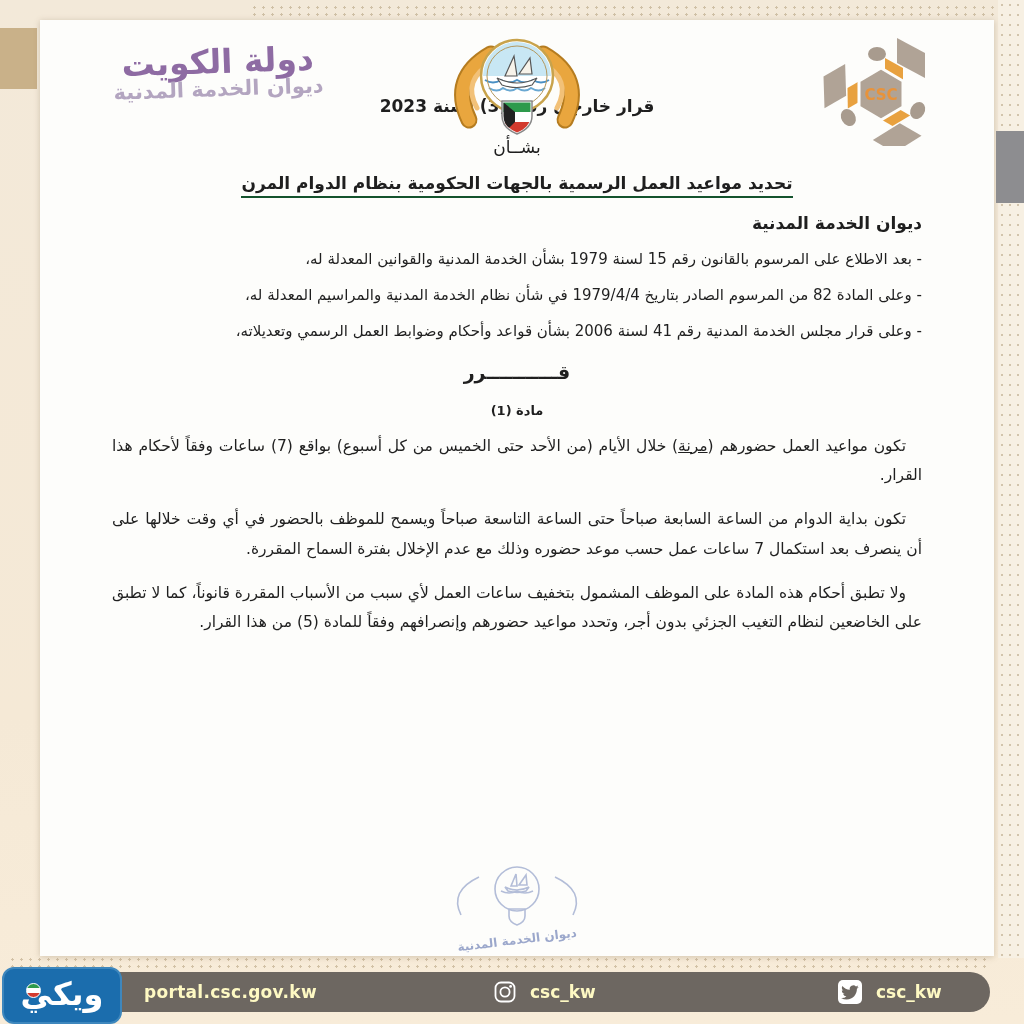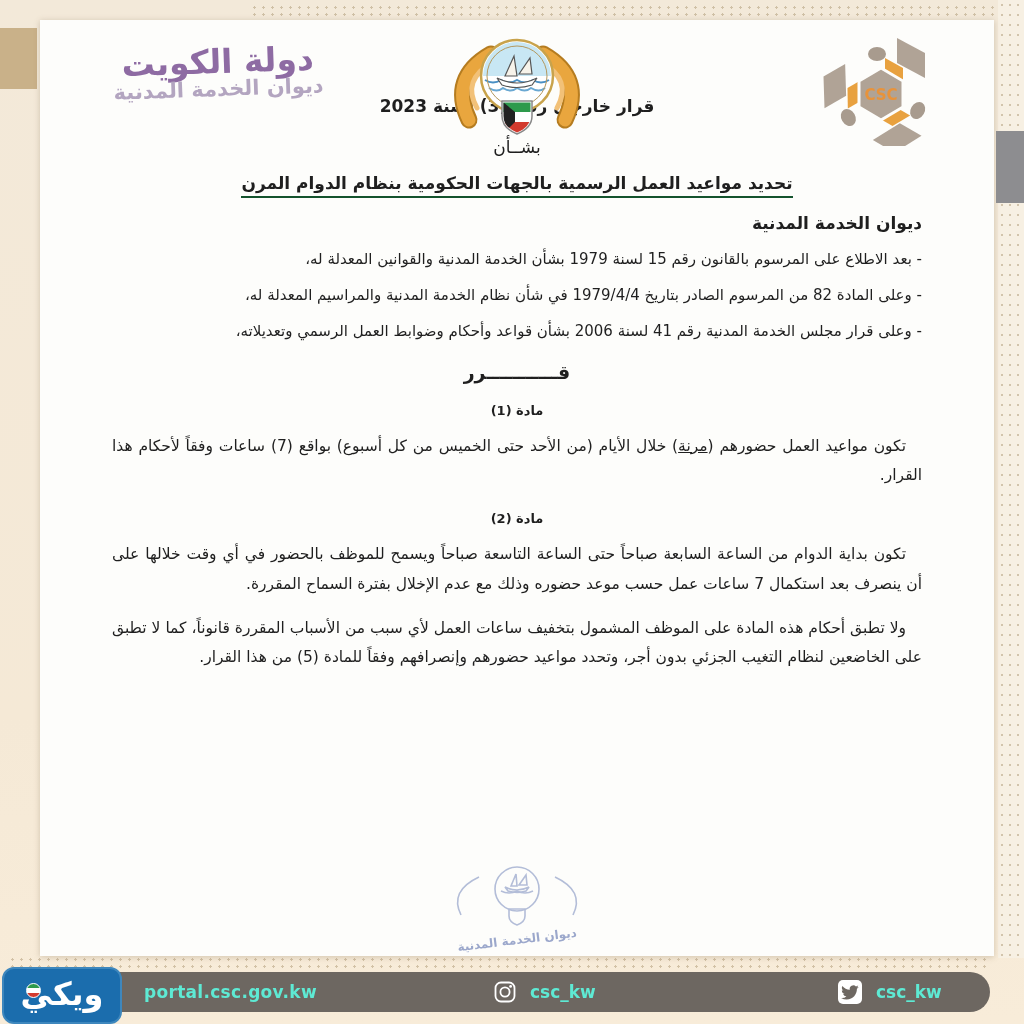--- a/index.html
+++ b/index.html
@@ -51,21 +51,21 @@
   .para .u { font-weight:normal; text-decoration:underline; }
 
   .stamp { position:absolute; left:50%; transform:translateX(-50%); bottom:8px;
            width:220px; text-align:center; opacity:.85; }
   .stamp-label { display:inline-block; color:#6d7fb5; font-size:12px; font-weight:bold;
                  transform:rotate(-7deg); margin-top:-10px; opacity:.8; }
 
   
   .footer-bar { position:absolute; left:100px; top:972px; width:890px; height:40px;
                 background:#6d6761; border-radius:21px; z-index:4;
-                display:flex; align-items:center; color:#5eead4; }
+                display:flex; align-items:center; color:#fef9c3; }
   .fb-site { position:absolute; left:44px; font-size:17px; font-weight:bold; letter-spacing:.3px; }
   .fb-group { position:absolute; display:flex; align-items:center; gap:14px; font-size:17px; font-weight:bold;padding-left:16px; }
   .fb-ig { left:378px; }
   .fb-tw { left:722px; }
 
   .wiki-logo { position:absolute; left:2px; top:967px; width:120px; height:57px;
                background:#1b6dad; border:2px solid #3e87bd; border-radius:12px; z-index:5;
                display:flex; align-items:center; justify-content:center; }
   .wiki-logo .txt { color:#fff; font-size:32px; font-weight:bold; direction:rtl; margin-top:-4px; }
   .wiki-flag { position:absolute; left:22px; top:14px; width:15px; height:15px; border-radius:50%;
@@ -158,21 +158,20 @@
         <p>- بعد الاطلاع على المرسوم بالقانون رقم 15 لسنة 1979 بشأن الخدمة المدنية والقوانين المعدلة له،</p>
         <p>- وعلى المادة 82 من المرسوم الصادر بتاريخ 1979/4/4 في شأن نظام الخدمة المدنية والمراسيم المعدلة له،</p>
         <p>- وعلى قرار مجلس الخدمة المدنية رقم 41 لسنة 2006 بشأن قواعد وأحكام وضوابط العمل الرسمي وتعديلاته،</p>
       </div>
 
       <div class="center decision">قـــــــــــرر</div>
 
       <div class="center article-h">مادة (1)</div>
       <p class="para"><span>تكون مواعيد العمل حضورهم (</span><span class="u">مرنة</span><span>) خلال الأيام (من الأحد حتى الخميس من كل أسبوع) بواقع (7) ساعات وفقاً لأحكام هذا القرار.</span></p>
 
-      <div class="center article-h">مادة (2)</div>
       <p class="para">تكون بداية الدوام من الساعة السابعة صباحاً حتى الساعة التاسعة صباحاً ويسمح للموظف بالحضور في أي وقت خلالها على أن ينصرف بعد استكمال 7 ساعات عمل حسب موعد حضوره وذلك مع عدم الإخلال بفترة السماح المقررة.</p>
       <p class="para">ولا تطبق أحكام هذه المادة على الموظف المشمول بتخفيف ساعات العمل لأي سبب من الأسباب المقررة قانوناً، كما لا تطبق على الخاضعين لنظام التغيب الجزئي بدون أجر، وتحدد مواعيد حضورهم وإنصرافهم وفقاً للمادة (5) من هذا القرار.</p>
     </div>
 
     <div class="stamp">
       <svg width="180" height="66" viewBox="0 0 180 66" style="margin:0 auto; opacity:.55;">
         <g fill="none" stroke="#5f74b0" stroke-width="1.6">
           <path d="M34,52 Q22,28 52,14"></path>
           <path d="M146,52 Q158,28 128,14"></path>
           <circle cx="90" cy="26" r="22"></circle>

